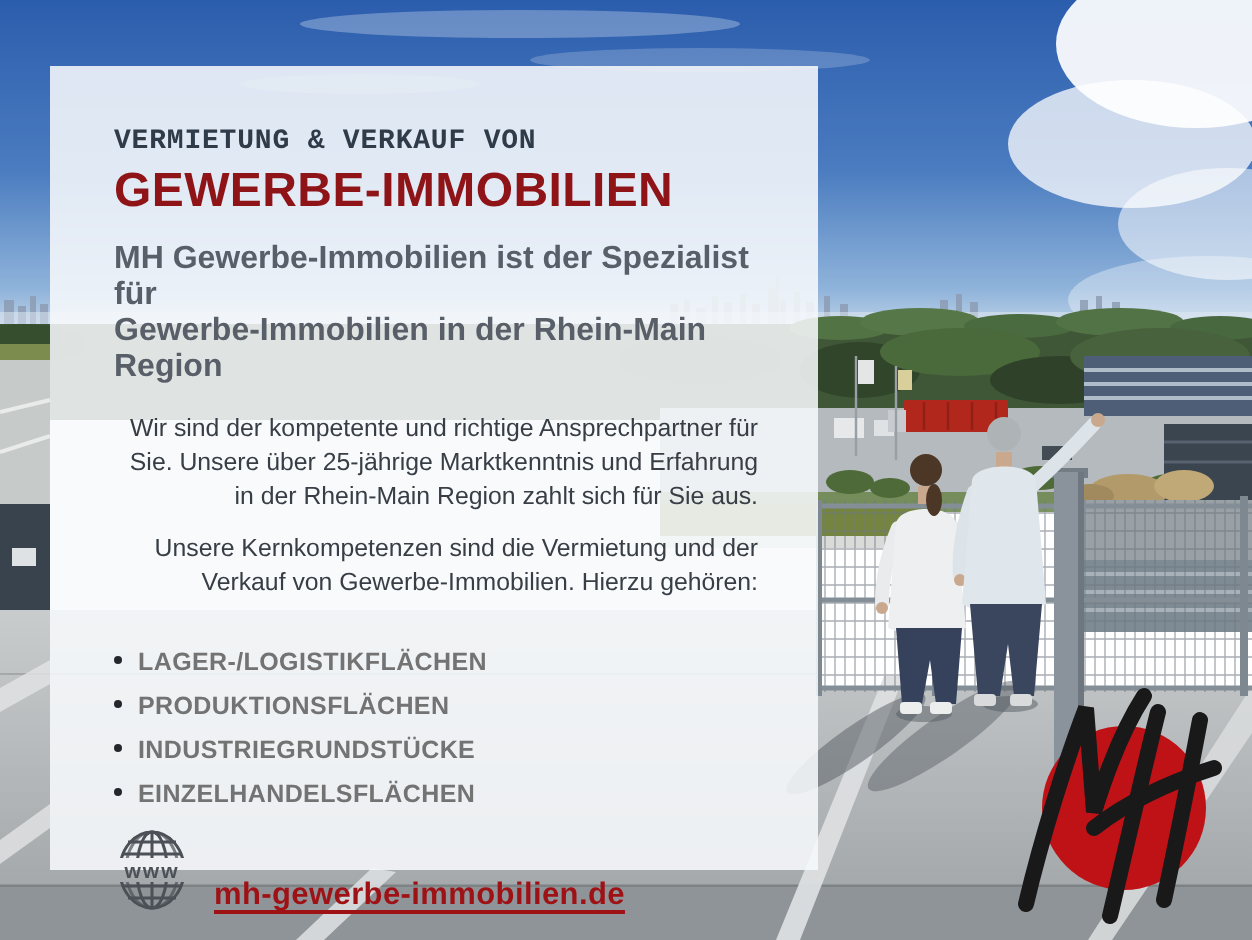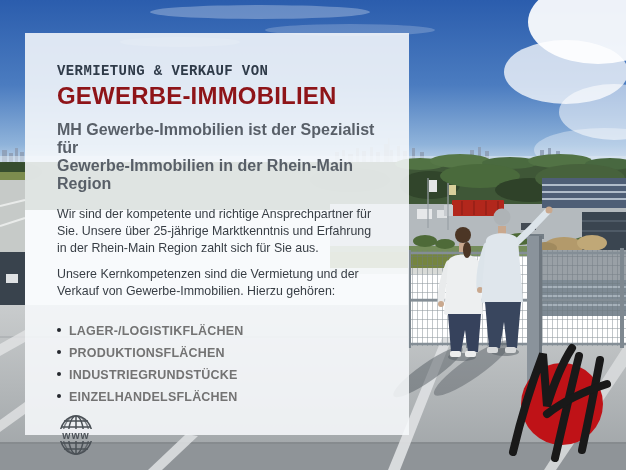--- a/index.html
+++ b/index.html
@@ -21,21 +21,21 @@
   .title{
     font-size:24px;line-height:26px;font-weight:bold;color:#8e1418;
     letter-spacing:.2px;margin:0 0 12px 0;
   }
   .subtitle{
     font-size:16px;line-height:18px;font-weight:bold;color:#585f68;
     white-space:pre-line;margin:0 0 13px 0;
   }
   .para{
     font-size:12.4px;line-height:17px;font-weight:normal;color:#383e45;
-    white-space:pre-line;margin:0 0 9px 0;
+    white-space:pre-line;margin:0 0 9px 0;text-align:right;
   }
   .para.second{margin-bottom:20px;}
   .bullets{list-style:none;margin:0 0 4px 0;padding:0;}
   .bullets li{
     font-size:12.5px;line-height:22px;font-weight:bold;color:#737373;
     letter-spacing:.2px;
   }
   .bullets li::before{
     content:"";display:inline-block;width:4px;height:4px;border-radius:50%;
     background:#24282d;margin-right:8px;vertical-align:3px;
@@ -274,20 +274,21 @@
             </clipPath>
           <g stroke="#4b5157" stroke-width="1.5" fill="none">
             <ellipse cx="19" cy="22" rx="16" ry="19"></ellipse>
             <ellipse cx="19" cy="22" rx="7.5" ry="19"></ellipse>
             <ellipse cx="19" cy="22" rx="13" ry="19" opacity="0.7"></ellipse>
             <path d="M7,36 H31 M4,30 H34 M19,28 V41"></path>
           </g>
         </g>
         <text x="19" y="26" text-anchor="middle" font-size="10.5" font-weight="bold" letter-spacing="1" fill="#4b5157" font-family="Liberation Sans, sans-serif">www</text>
       </svg>
+      <span class="url">mh-gewerbe-immobilien.de</span>
     </div>
   </div>
 
   <svg class="logo" viewBox="0 0 122 128" role="img" aria-label="MH">
     <circle cx="65" cy="66" r="41" fill="#bf1217"></circle>
     <g stroke="#191919" stroke-width="8" stroke-linecap="round" fill="none">
       <path d="M16,114 C24,80 36,42 46,16 L50,68 C58,42 66,24 75,10"></path>
       <path d="M58,120 C66,86 74,50 82,18"></path>
       <path d="M85,112 C91,84 97,54 103,22"></path>
       <path d="M50,76 C68,62 88,53 110,46"></path>

